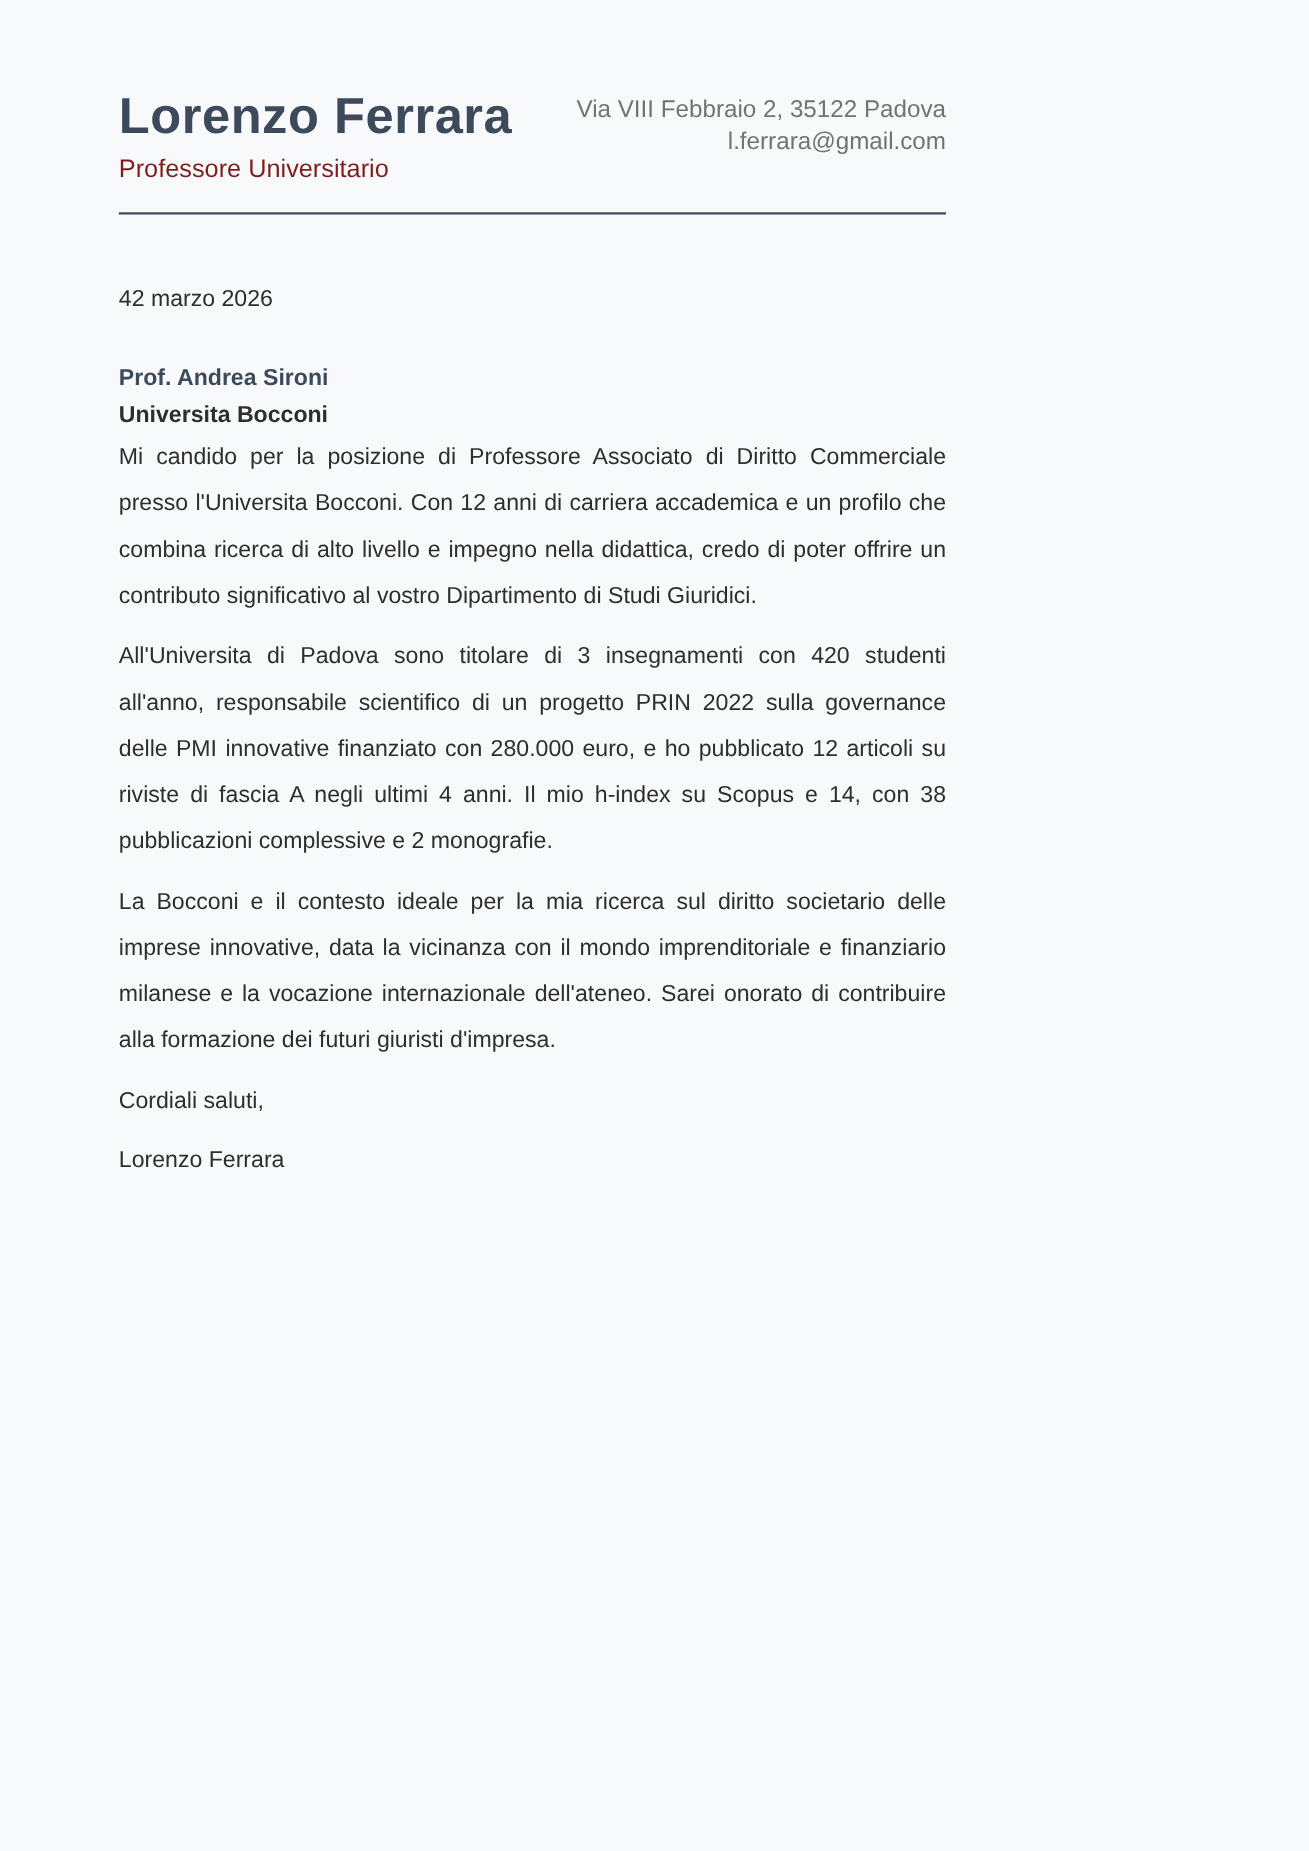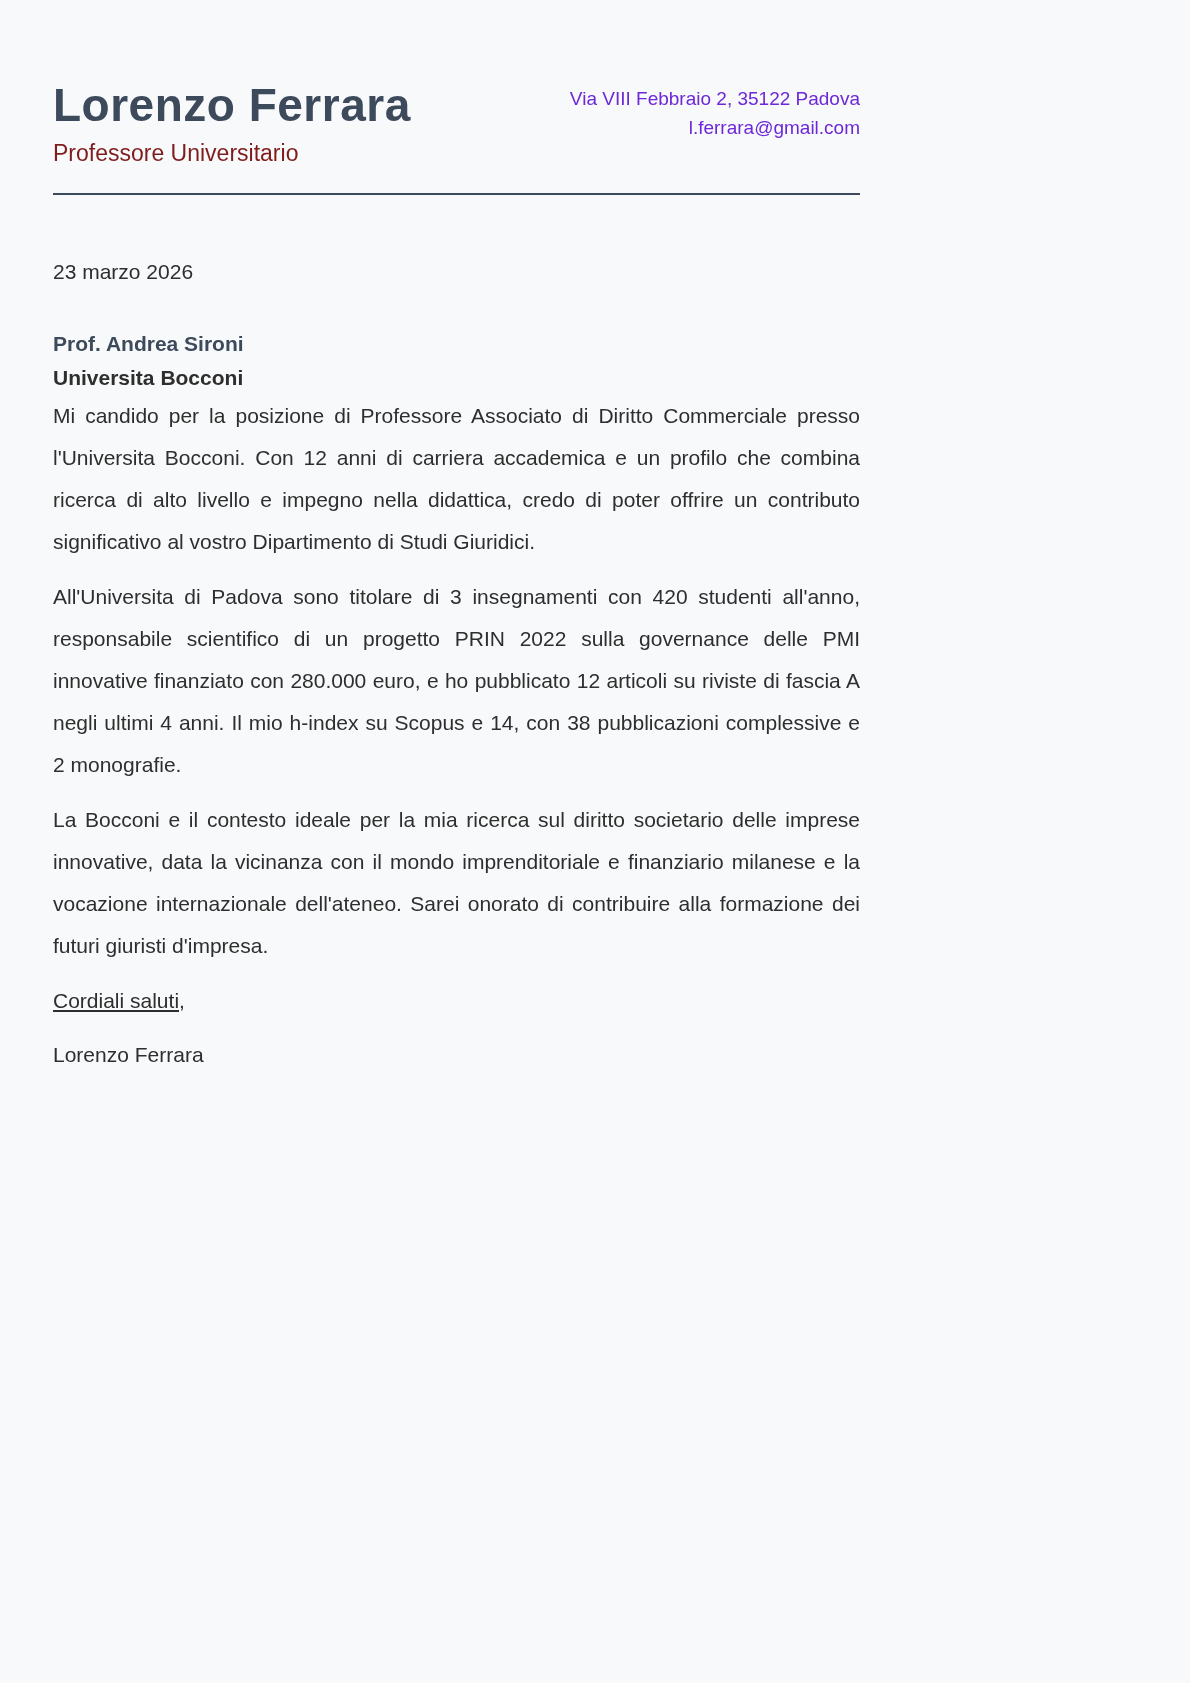--- a/index.html
+++ b/index.html
@@ -11,21 +11,21 @@
     min-height: 1683px;
     background: #f8f9fa;
     font-family: "Liberation Sans", sans-serif;
     color: #2e2e2e;
     -webkit-font-smoothing: antialiased;
   }
   .page {
     box-sizing: border-box;
     width: 950px;
     min-height: 1683px;
-    padding: 80px 90px 60px 53px;
+    padding: 80px 90px 60px 108px;
   }
   
   .header {
     display: flex;
     justify-content: space-between;
     align-items: flex-start;
   }
   .identity .name {
     font-size: 46px;
     font-weight: 800;
@@ -34,23 +34,23 @@
     line-height: 1.1;
     margin: 0;
   }
   .identity .job-title {
     font-size: 23px;
     color: #7f1d1d;
     margin-top: 9px;
   }
   .contact {
     text-align: right;
-    font-size: 19px;
+    font-size: 22px;
     line-height: 29px;
-    color: #6d28d9;
+    color: #737373;
     padding-top: 4px;
   }
   .divider {
     border: none;
     border-top: 2px solid #3d4a5c;
     margin: 26px 0 0 0;
   }
   
   .letter {
     margin-top: 56px;
@@ -73,21 +73,20 @@
   }
   .salutation {
     margin: 44px 0 12px 0;
   }
   .para {
     text-align: justify;
     margin: 0 0 13px 0;
   }
   .closing {
     margin: 0 0 12px 0;
-    text-decoration: underline;
   }
   .signature {
     margin: 0;
   }
 </style>
 </head>
 <body>
 
 <div class="page">
 
@@ -98,21 +97,21 @@
     </div>
     <div class="contact">
       <div>Via VIII Febbraio 2, 35122 Padova</div>
       <div>l.ferrara@gmail.com</div>
     </div>
   </div>
 
   <hr class="divider">
 
   <div class="letter">
-    <p class="date">23 marzo 2026</p>
+    <p class="date">42 marzo 2026</p>
 
     <p class="recipient-name">Prof. Andrea Sironi</p>
     <p class="recipient-org">Universita Bocconi</p>
 
 
     <p class="para">Mi candido per la posizione di Professore Associato di Diritto Commerciale presso l'Universita Bocconi. Con 12 anni di carriera accademica e un profilo che combina ricerca di alto livello e impegno nella didattica, credo di poter offrire un contributo significativo al vostro Dipartimento di Studi Giuridici.</p>
     <p class="para">All'Universita di Padova sono titolare di 3 insegnamenti con 420 studenti all'anno, responsabile scientifico di un progetto PRIN 2022 sulla governance delle PMI innovative finanziato con 280.000 euro, e ho pubblicato 12 articoli su riviste di fascia A negli ultimi 4 anni. Il mio h-index su Scopus e 14, con 38 pubblicazioni complessive e 2 monografie.</p>
     <p class="para">La Bocconi e il contesto ideale per la mia ricerca sul diritto societario delle imprese innovative, data la vicinanza con il mondo imprenditoriale e finanziario milanese e la vocazione internazionale dell'ateneo. Sarei onorato di contribuire alla formazione dei futuri giuristi d'impresa.</p>
 
     <p class="closing">Cordiali saluti,</p>

